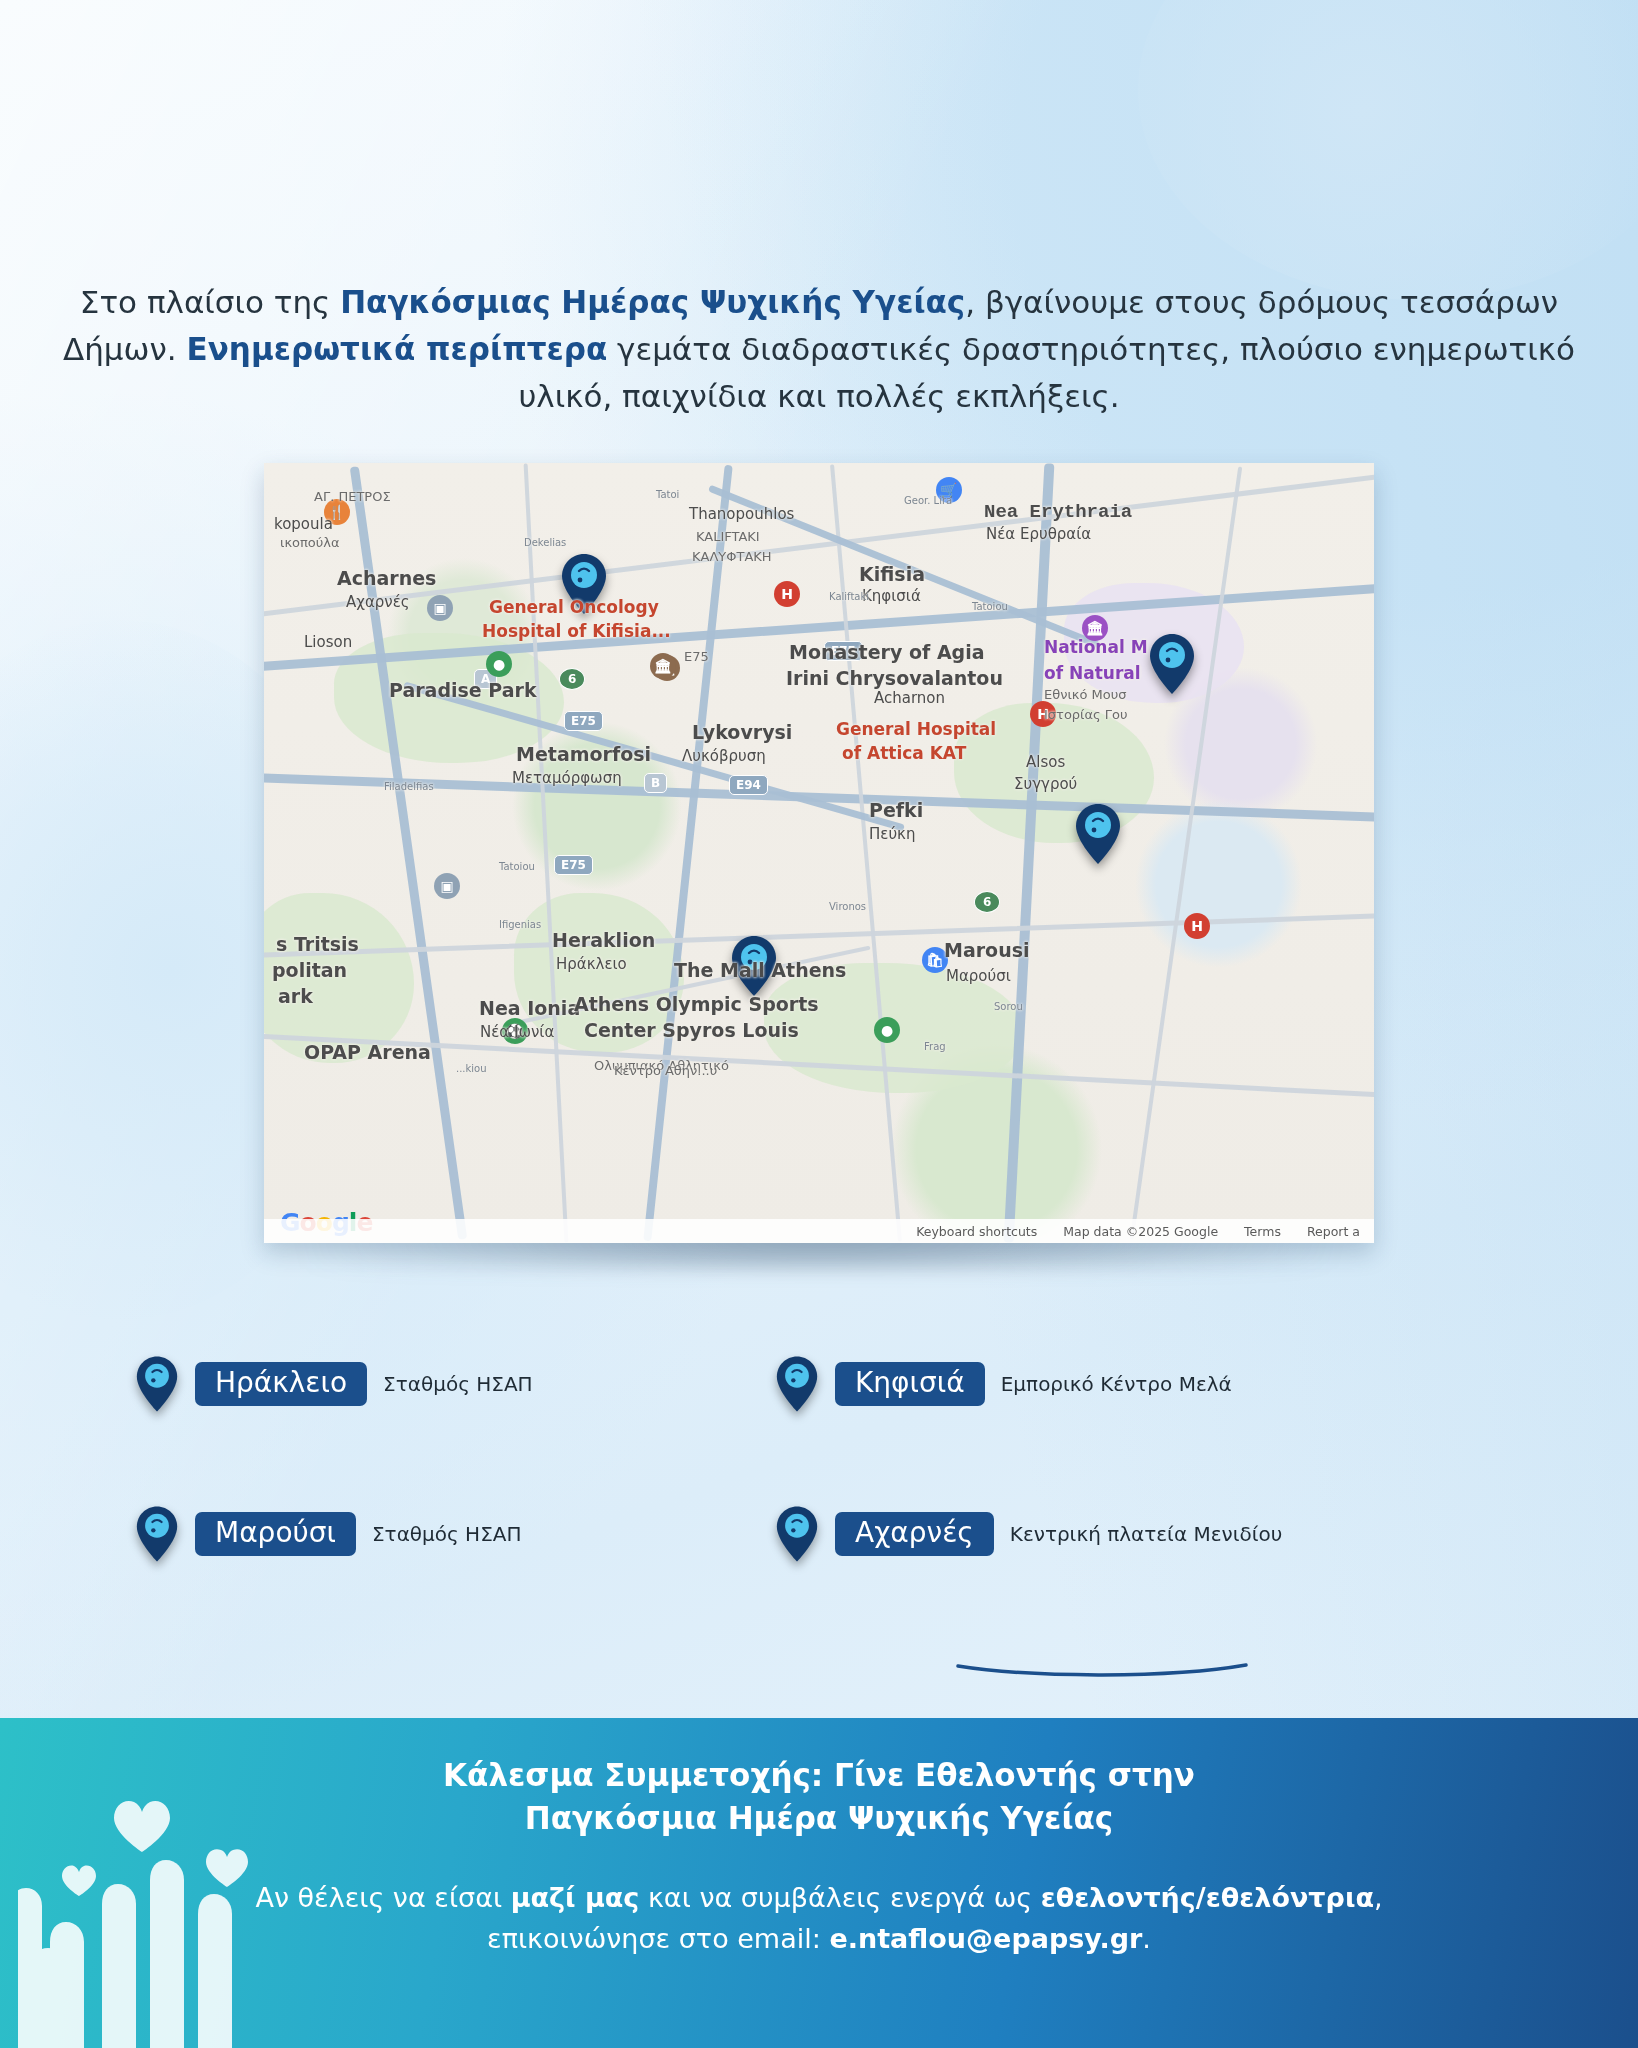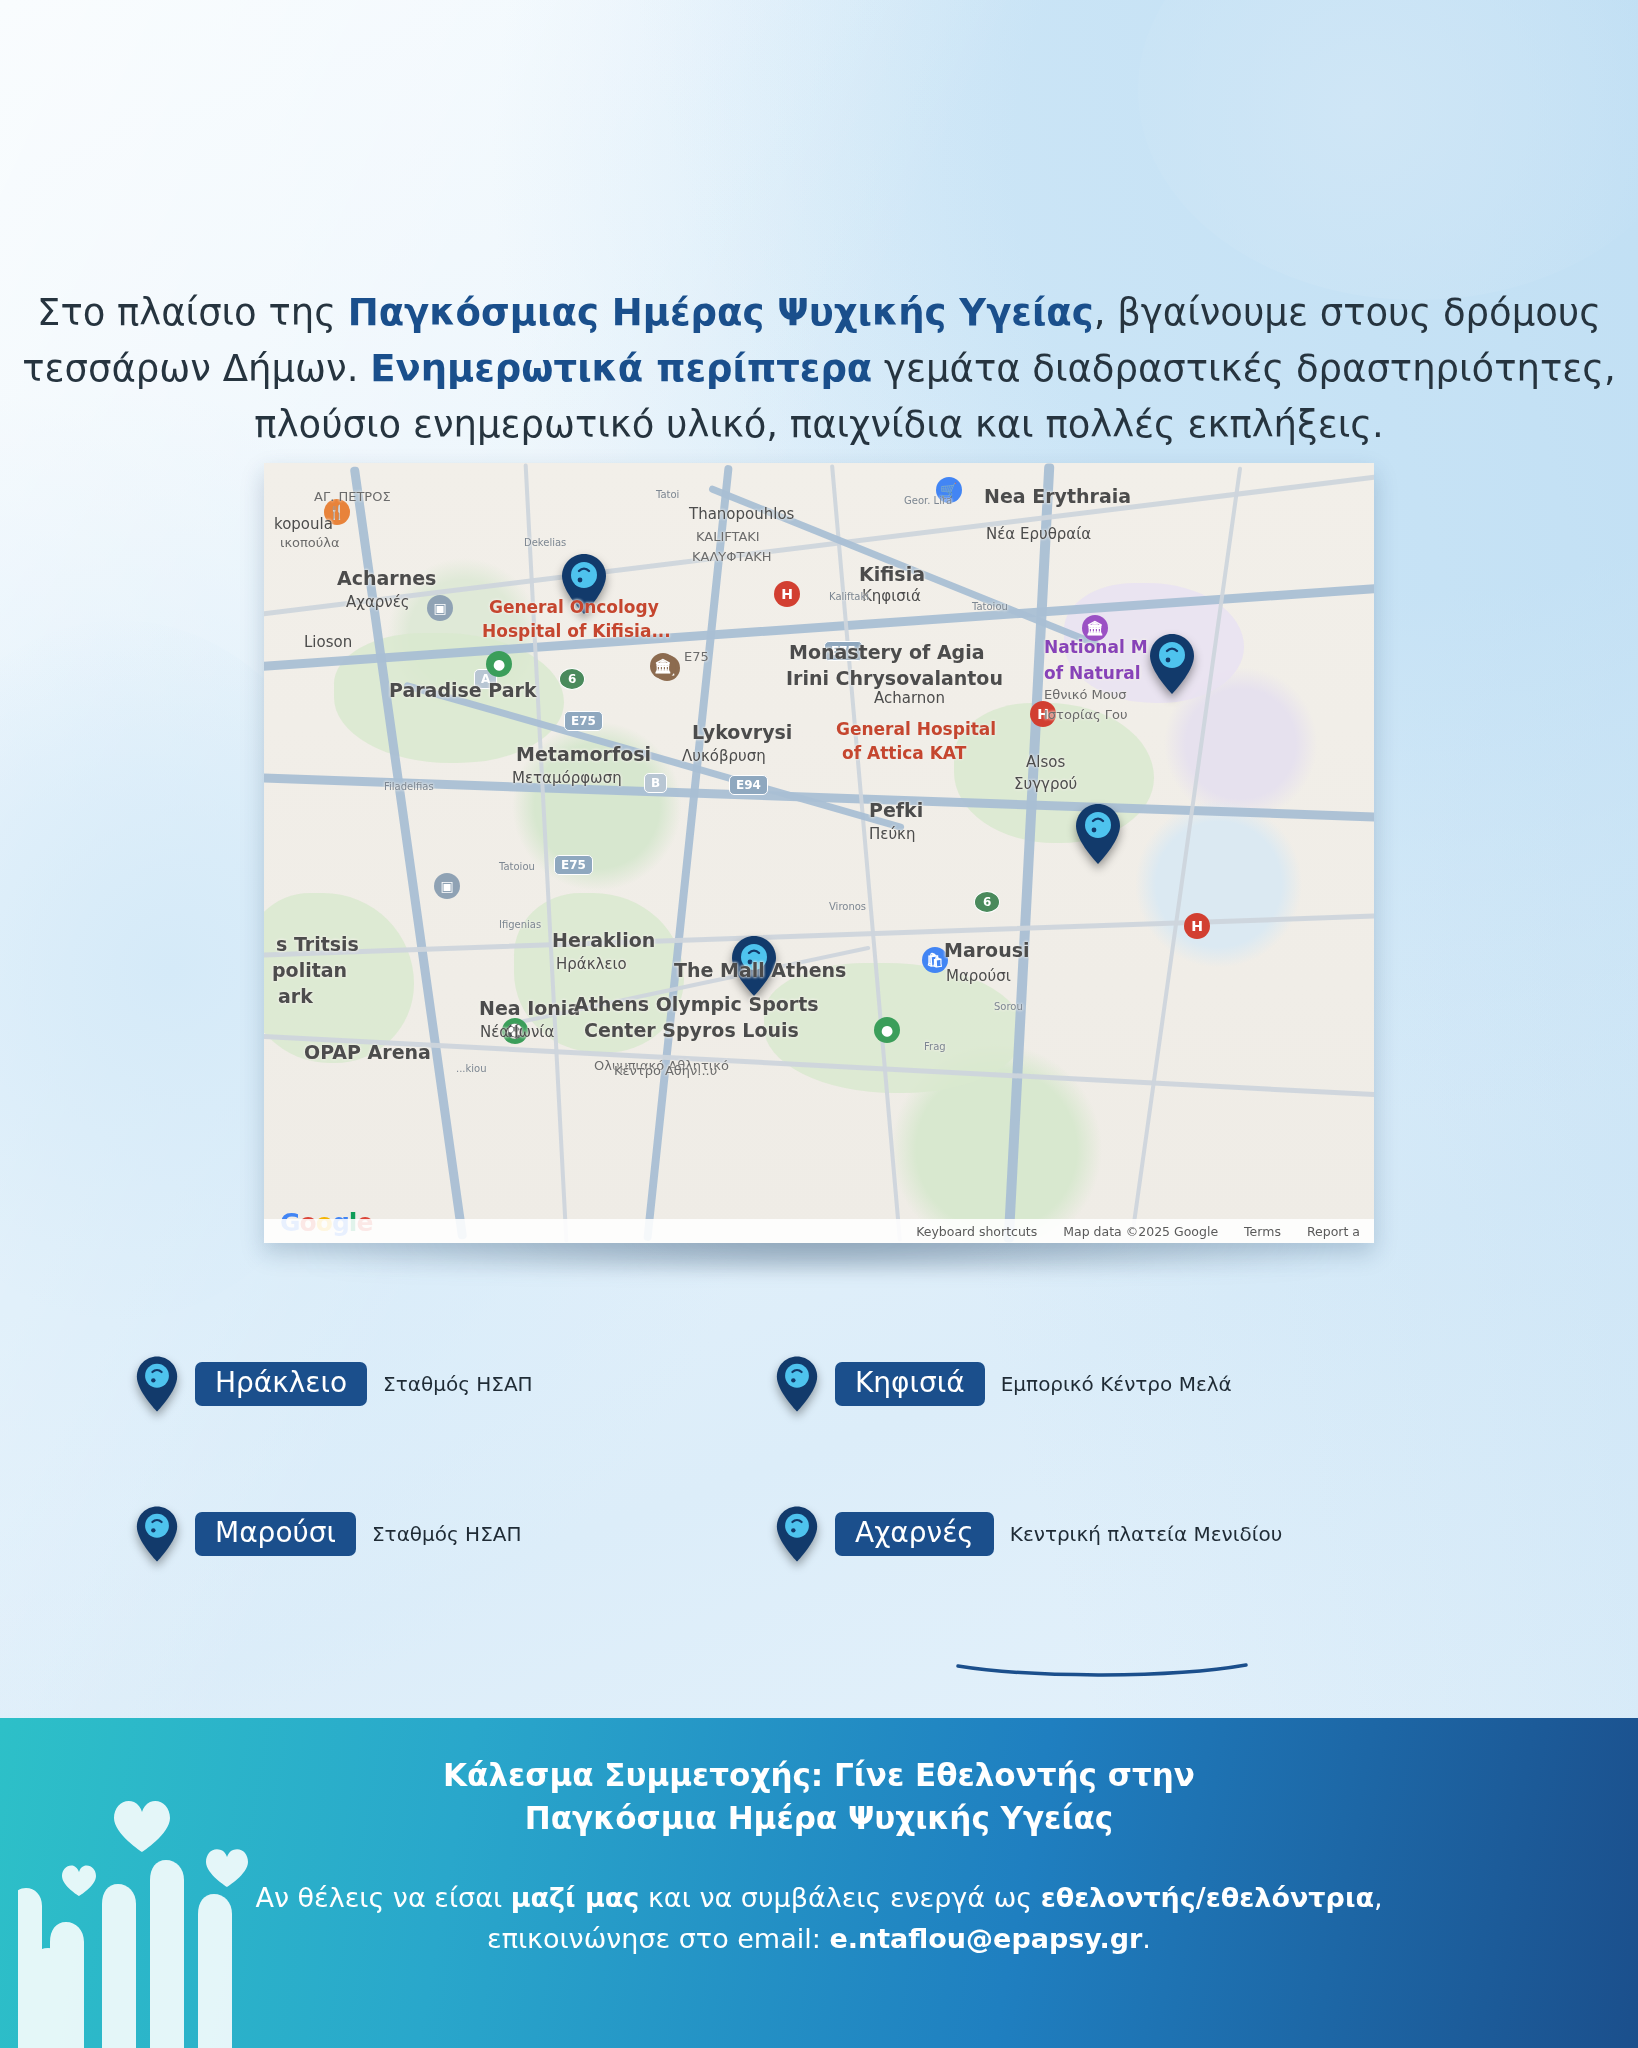--- a/index.html
+++ b/index.html
@@ -64,21 +64,21 @@
     line-height: 1.45;
   }
 
   
   .intro {
     position: absolute;
     left: 50%; transform: translateX(-50%);
     top: 248px;
     width: 1600px;
     text-align: center;
-    font-size: 37px;
+    font-size: 31px;
     line-height: 1.52;
     color: #26343f;
   }
   .intro b { color: #1a4f8c; font-weight: 700; }
 
   
   .map-shell {
     position: absolute;
     left: 50%; transform: translateX(-50%);
     top: 463px;
@@ -325,21 +325,21 @@
       <svg class="pin" style="left:466px; top:472px;" viewBox="0 0 48 62">
           <path d="M24 1C11.8 1 2 10.8 2 23c0 15.5 22 38 22 38s22-22.5 22-38C46 10.8 36.2 1 24 1z" fill="#123a6b"></path>
           <circle cx="24" cy="22" r="13" fill="#4ec3ee"></circle>
           <path d="M19 18c3-3 7-3 10 0" stroke="#123a6b" stroke-width="2.4" fill="none" stroke-linecap="round"></path>
           <circle cx="20" cy="27" r="2.4" fill="#123a6b"></circle>
         </svg>
 
       <div id="map-labels">
           <div class="map-label tiny" style="left: 50px; top: 26px;">ΑΓ. ΠΕΤΡΟΣ</div>
           <div class="map-label sm" style="left: 425px; top: 42px;">Thanopouhlos</div>
-          <div class="map-label " style="left: 720px; top: 22px;">Nea Erythraia</div>
+          <div class="map-label " style="left: 720px; top: 38px; font-family: Liberation Mono, monospace;">Nea Erythraia</div>
           <div class="map-label sm" style="left: 722px; top: 62px;">Νέα Ερυθραία</div>
           <div class="map-label tiny" style="left: 432px; top: 66px;">KALIFTAKI</div>
           <div class="map-label tiny" style="left: 428px; top: 86px;">ΚΑΛΥΦΤΑΚΗ</div>
           <div class="map-label sm" style="left: 10px; top: 52px;">kopoula</div>
           <div class="map-label tiny" style="left: 16px; top: 72px;">ικοπούλα</div>
           <div class="map-label road-name" style="left: 260px; top: 74px;">Dekelias</div>
           <div class="map-label road-name" style="left: 392px; top: 26px;">Tatoi</div>
           <div class="map-label road-name" style="left: 640px; top: 32px;">Geor. Lira</div>
           <div class="map-label " style="left: 595px; top: 100px;">Kifisia</div>
           <div class="map-label sm" style="left: 598px; top: 124px;">Κηφισιά</div>

